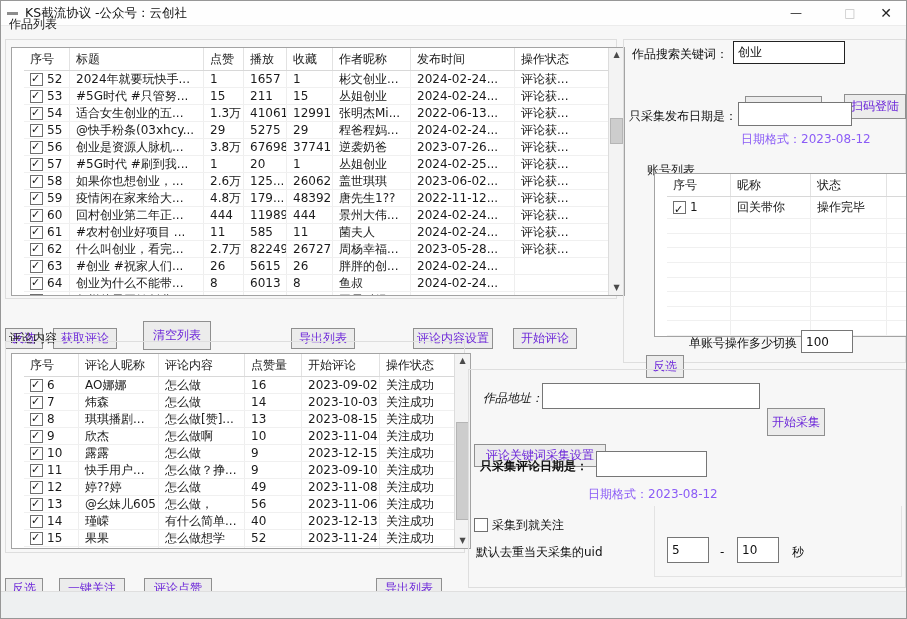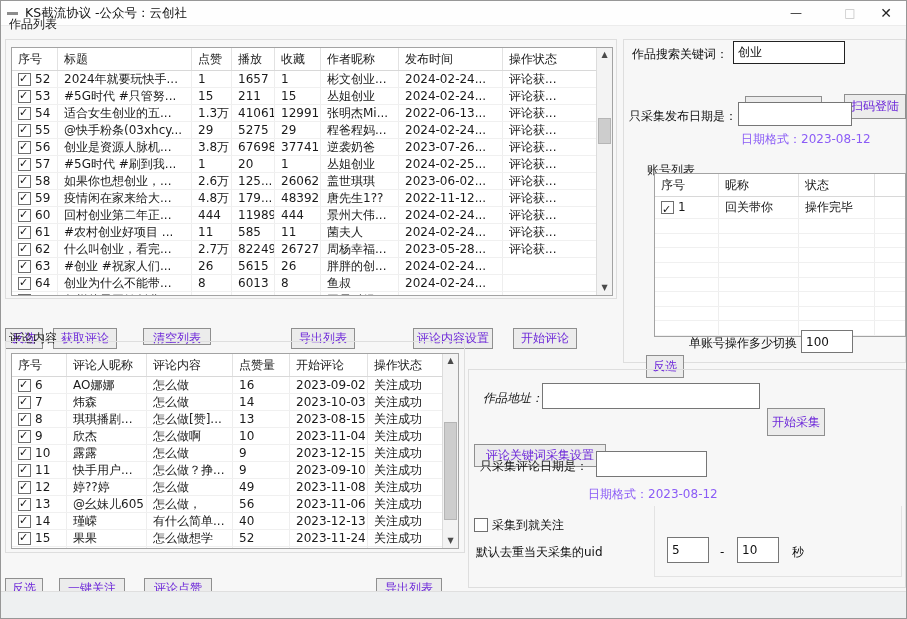--- a/index.html
+++ b/index.html
@@ -9,21 +9,21 @@
   .app-icon{position:absolute;left:6px;top:11px;width:11px;height:3px;background:#8d8d8d;}
   .title{position:absolute;left:24px;top:4px;font-size:12.5px;color:#151515;white-space:nowrap;}
   .wctrl{position:absolute;top:2px;width:26px;height:20px;text-align:center;line-height:20px;font-size:12px;color:#333;cursor:default;}
   .wctrl.min{left:782px;}
   .wctrl.max{left:836px;color:#c4c4c4;}
   .wctrl.close{left:872px;font-size:14px;color:#222;}
   
   .grp{position:absolute;border:1px solid #dedede;background:transparent;}
   .grp-label{position:absolute;font-size:12px;color:#1a1a1a;white-space:nowrap;}
   
-  .tbl{position:absolute;background:#fff;border:1px solid #a3a3a3;overflow:hidden;}
+  .tbl{position:absolute;background:#fff;border:1px solid #a3a3a3;overflow:hidden;padding-left:12px;}
   .thead{display:flex;height:22px;border-bottom:1px solid #d8d8d8;width:calc(100% - 16px);}
   .accounts .thead{width:100%;}
   .hcell{font-size:12px;line-height:22px;padding-left:6px;border-right:1px solid #e2e2e2;overflow:hidden;white-space:nowrap;box-sizing:border-box;}
   .tbody{display:flex;flex-direction:column;overflow:hidden;width:calc(100% - 16px);}
   .accounts .tbody{width:100%;}
   .trow{display:flex;height:16px;border-bottom:1px solid #f0f0f0;}
   .tcell{font-size:12px;line-height:16px;padding-left:6px;border-right:1px solid #eeeeee;overflow:hidden;white-space:nowrap;box-sizing:border-box;display:flex;align-items:center;}
   .works .tbody{height:224px;}
   .comments .tbody{height:172px;}
   .accounts .tbody{height:139px;}
@@ -41,21 +41,21 @@
   .sarrow{position:absolute;left:0;width:100%;height:14px;font-size:8px;line-height:14px;text-align:center;color:#4a4a4a;}
   .sarrow.up{top:0;}
   .sarrow.down{bottom:0;}
   .sthumb{position:absolute;left:1px;width:13px;background:#cdcdcd;border:1px solid #b5b5b5;box-sizing:border-box;}
   .works-thumb{top:70px;height:26px;}
   .comments-thumb{top:68px;height:98px;}
   
   .btn{position:absolute;background:#ececec;border:1px solid #8f8f8f;font-size:12px;color:#6d28d9;font-family:inherit;padding:0;text-align:center;line-height:19px;box-sizing:border-box;margin-top:24px;}
   #btn-w-invert{left:4px;top:303px;width:38px;height:21px}
   #btn-w-get{left:52px;top:303px;width:64px;height:21px}
-  #btn-w-clear{left:142px;top:303px;width:68px;height:17px}
+  #btn-w-clear{left:142px;top:296px;width:68px;height:29px}
   #btn-w-export{left:290px;top:303px;width:64px;height:21px}
   #btn-w-setting{left:412px;top:303px;width:80px;height:21px}
   #btn-w-start{left:512px;top:303px;width:64px;height:21px}
   #btn-c-invert{left:4px;top:553px;width:38px;height:21px}
   #btn-c-follow{left:58px;top:553px;width:66px;height:21px}
   #btn-c-like{left:143px;top:553px;width:68px;height:21px}
   #btn-c-export{left:375px;top:553px;width:66px;height:21px}
   #btn-search{left:744px;top:71px;width:77px;height:24px;line-height:22px}
   #btn-scan{left:843px;top:69px;width:62px;height:25px;line-height:23px}
   #btn-a-invert{left:645px;top:330px;width:38px;height:23px;line-height:21px}
@@ -528,21 +528,21 @@
   </div>
   <button class="btn" id="btn-a-invert">反选</button>
   <span class="lbl" style="left:688px;top:334px;">单账号操作多少切换：</span>
   <input class="ipt" id="ipt-switch" value="100" style="">
 
   <div class="grp" style="left:467px;top:368px;width:436px;height:217px;"></div>
   <span class="lbl" style="left:482px;top:389px;font-style:italic;">作品地址：</span>
   <input class="ipt" id="ipt-url" value="" style="">
   <button class="btn" id="btn-collect">开始采集</button>
   <button class="btn" id="btn-kw">评论关键词采集设置</button>
-  <span class="lbl" style="left:479px;top:457px;">只采集评论日期是：</span>
+  <span class="lbl" style="left:479px;top:457px;font-weight:bold;">只采集评论日期是：</span>
   <input class="ipt" id="ipt-cmtdate" value="" style="">
   <span class="hint" style="left:587px;top:485px;">日期格式：2023-08-12</span>
 
   <span class="cb-standalone" style="left:473px;top:517px;"></span>
   <span class="lbl" style="left:491px;top:516px;">采集到就关注</span>
   <span class="lbl" style="left:475px;top:543px;">默认去重当天采集的uid</span>
 
   <div class="interval-box"></div>
   <input class="ipt" id="ipt-min" value="5" style="">
   <span class="lbl" style="left:719px;top:544px;">-</span>

